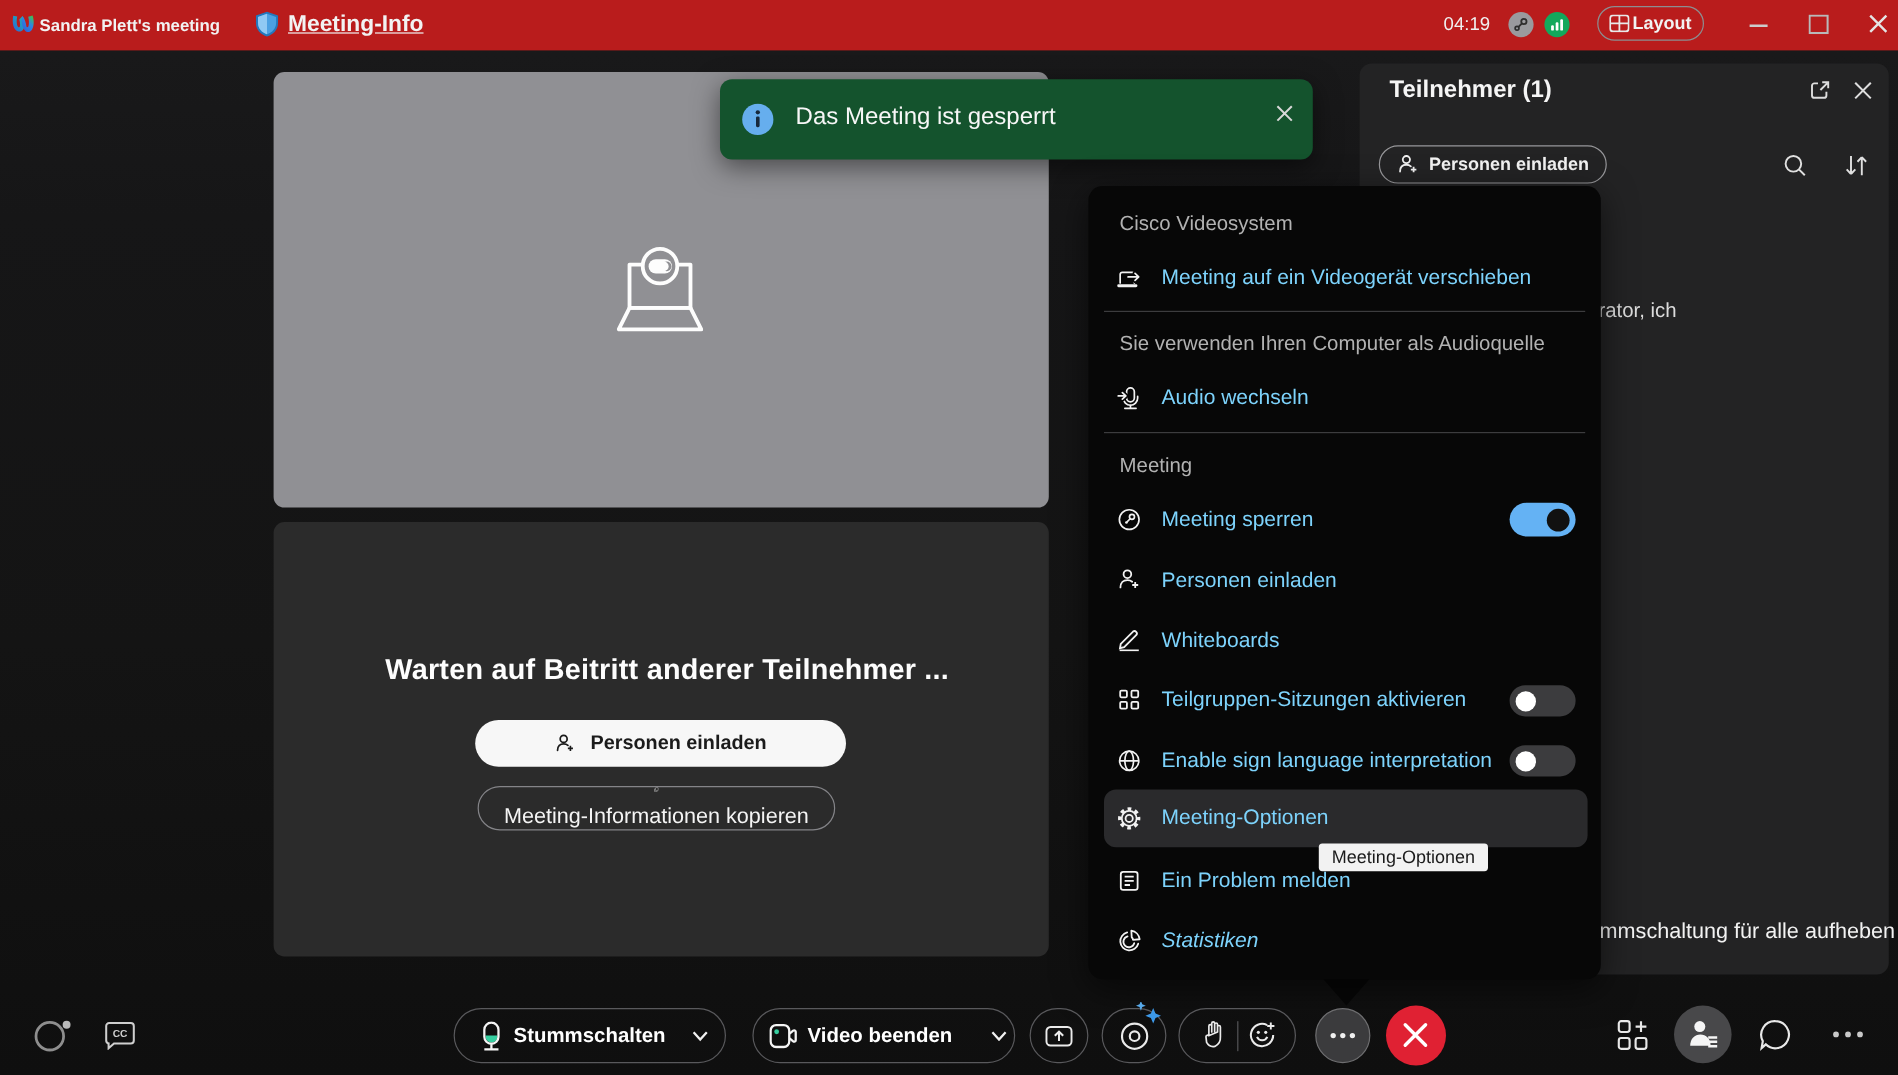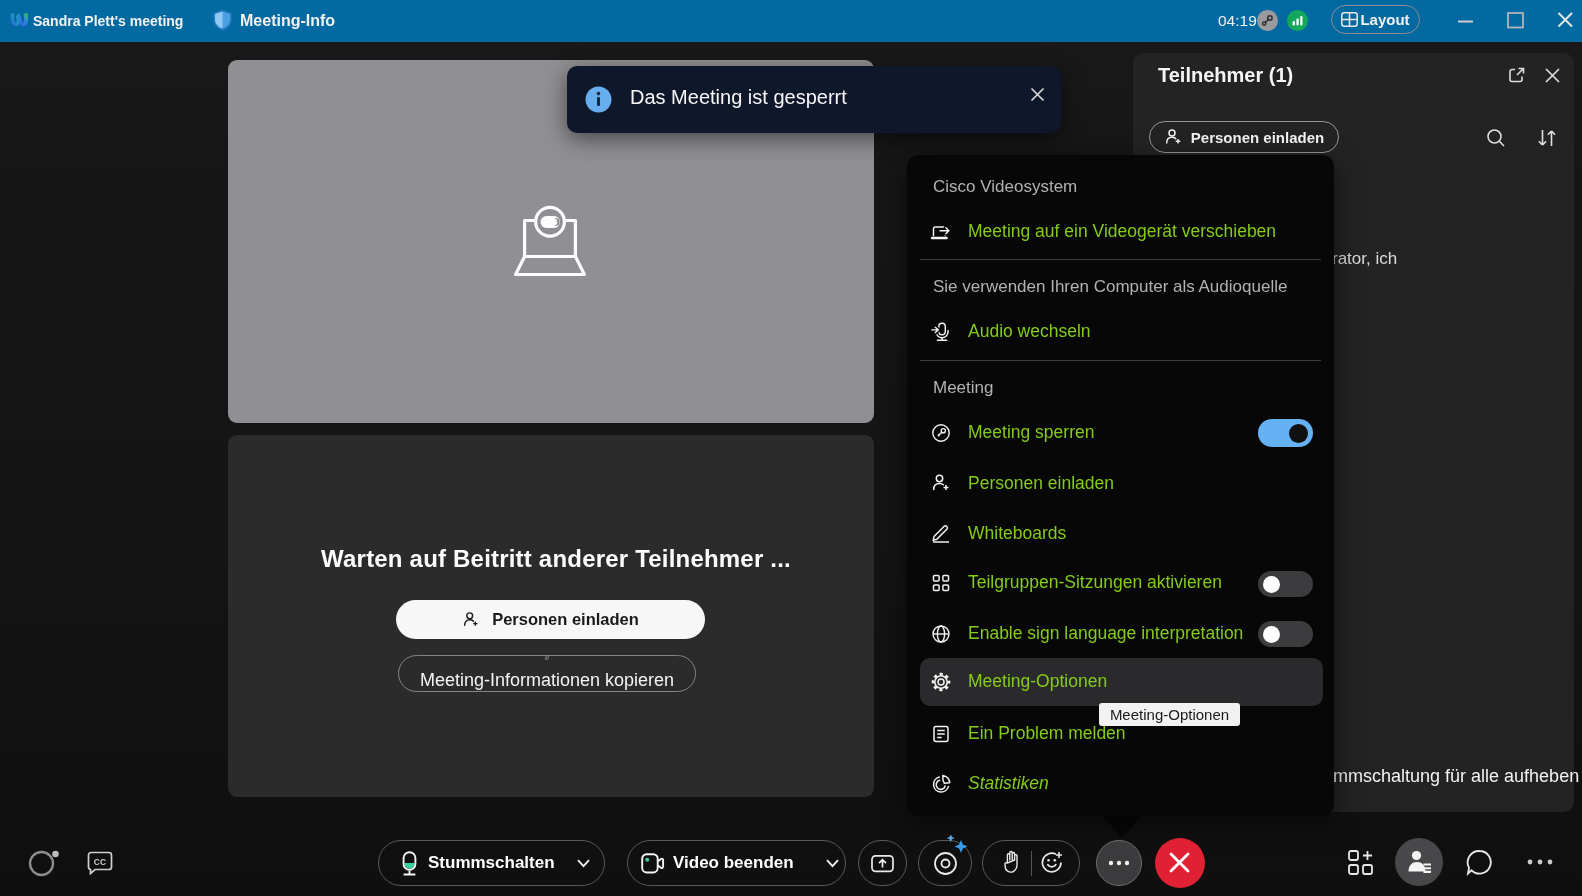--- a/index.html
+++ b/index.html
@@ -2,53 +2,53 @@
 <html><head>
 <meta charset="utf-8">
 <style>
   * { margin:0; padding:0; box-sizing:border-box; }
   html,body { width:1582px; height:896px; overflow:hidden; }
   body { background:linear-gradient(180deg,#1a1a1b 0%,#161617 20%,#141414 60%,#0f0f0f 100%); font-family:"Liberation Sans", sans-serif; position:relative; }
   .abs { position:absolute; }
   svg { display:block; }
 
   
-  #titlebar { position:absolute; left:0; top:0; width:1582px; height:42px; background:#0369a1; }
+  #titlebar { position:absolute; left:0; top:0; width:1582px; height:42px; background:#b91c1c; }
   #titlebar .tname { position:absolute; left:33px; top:0; height:42px; line-height:42px; color:#f2f2f2; font-size:14px; font-weight:bold; }
-  #mi-name { position:absolute; left:240px; top:0; height:42px; line-height:42px; color:#f2f2f2; font-size:16px; font-weight:bold; }
-  #clock { position:absolute; left:1203px; top:0; height:42px; line-height:42px; color:#f0f0f0; font-size:15.5px;margin-left:15px; }
+  #mi-name { position:absolute; left:240px; top:0; height:42px; line-height:42px; color:#f2f2f2; font-size:19px; font-weight:bold;text-decoration:underline; }
+  #clock { position:absolute; left:1203px; top:0; height:42px; line-height:42px; color:#f0f0f0; font-size:15.5px; }
   .badge { position:absolute; top:10px; width:21px; height:21px; border-radius:50%; }
   #badge-key { left:1257px; background:#9a9a9e; }
   #badge-net { left:1287px; background:#13a85c; }
   #layoutbtn { position:absolute; left:1331px; top:5px; width:89px; height:29px; border:1px solid #8d8d90; border-radius:15px; color:#f2f2f2; font-size:15px; font-weight:bold; display:flex; align-items:center; justify-content:center; gap:2px; }
 
   
   #vtile { position:absolute; left:228px; top:60px; width:646px; height:363px; background:#909094; border-radius:9px; }
   #wtile { position:absolute; left:228px; top:435px; width:646px; height:362px; background:#2b2b2b; border-radius:9px; }
   #waitmsg { position:absolute; left:0; top:545px; width:1102px; text-align:center; color:#fdfdfd; font-size:24px; font-weight:bold; letter-spacing:0.2px;padding-left:10px; }
   #btn-invite-w { position:absolute; left:396px; top:600px; width:309px; height:39px; background:#f7f7f7; border-radius:20px; color:#1b1b1b; font-size:16.5px; font-weight:bold; display:flex; align-items:center; justify-content:center; gap:12px; }
   #btn-copy { position:absolute; left:398px; top:655px; width:298px; height:37px; border:1px solid #848488; border-radius:19px; color:#f4f4f4; font-size:18px; display:flex; align-items:center; justify-content:center; gap:10px;flex-direction:column; }
 
   
   #panel { position:absolute; left:1133px; top:53px; width:441px; height:759px; background:#232324; border-radius:10px; }
   #panel h2 { position:absolute; left:25px; top:11px; color:#f5f5f5; font-size:20px; font-weight:bold; }
   #p-invite { position:absolute; left:16px; top:68px; width:190px; height:32px; border:1px solid #97979a; border-radius:16px; color:#f2f2f2; font-size:15px; font-weight:bold; display:flex; align-items:center; justify-content:center; gap:8px; }
   #p-row { position:absolute; left:199px; top:196px; color:#dcdcdc; font-size:17px; white-space:nowrap; }
   #p-unmute { position:absolute; left:200px; top:713px; color:#f2f2f2; font-size:18px; white-space:nowrap; }
 
   
-  #toast { position:absolute; left:567px; top:66px; width:494px; height:67px; background:#0f172a; border-radius:10px; box-shadow:0 6px 22px rgba(0,0,0,0.5); }
+  #toast { position:absolute; left:600px; top:66px; width:494px; height:67px; background:#14532d; border-radius:10px; box-shadow:0 6px 22px rgba(0,0,0,0.5); }
   #toast .ic { position:absolute; left:18px; top:20px; }
   #toast .msg { position:absolute; left:63px; top:0; height:62px; line-height:62px; color:#f7f7f7; font-size:20px; }
 
   
   #menu { position:absolute; left:907px; top:155px; width:427px; height:661px; background:#070707; border-radius:12px; box-shadow:0 8px 28px rgba(0,0,0,0.55); }
   #menu-tail { position:absolute; left:1101px; top:814px; width:0; height:0; border-left:21px solid transparent; border-right:21px solid transparent; border-top:24px solid #070707; }
   .mhead { position:absolute; left:26px; color:#b2b2b2; font-size:17px; }
-  .mitem { position:absolute; left:61px; color:#84cc16; font-size:17.5px; }
+  .mitem { position:absolute; left:61px; color:#7dd3fc; font-size:17.5px; }
   .mico { position:absolute; left:24px; width:20px; height:20px; }
   .mdiv { position:absolute; left:13px; width:401px; height:1px; background:#3c3c3e; }
   .toggle { position:absolute; left:351px; width:55px; height:28px; border-radius:14px; }
   .toggle.on { background:#64b2f4; }
   .toggle.on::after { content:""; position:absolute; right:5px; top:4.5px; width:19px; height:19px; border-radius:50%; background:#111; }
   .toggle.off { background:#3c3c3e; height:26px; }
   .toggle.off::after { content:""; position:absolute; left:5px; top:4.5px; width:17px; height:17px; border-radius:50%; background:#fff; }
   #mhl { position:absolute; left:13px; top:503px; width:403px; height:48px; background:#2a2a2c; border-radius:10px; }
   #mtooltip { position:absolute; left:192px; top:548px; width:141px; height:23px; background:#f2f2f2; border-radius:3px; color:#1a1a1a; font-size:15px; text-align:center; line-height:23px; }
 

